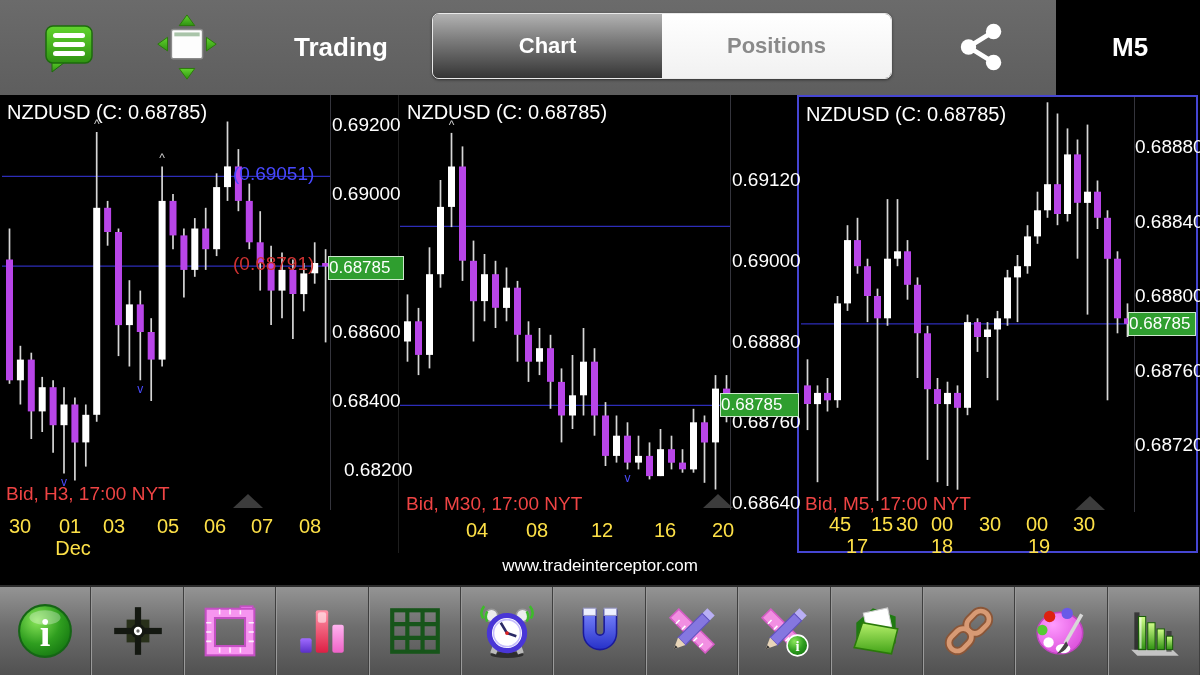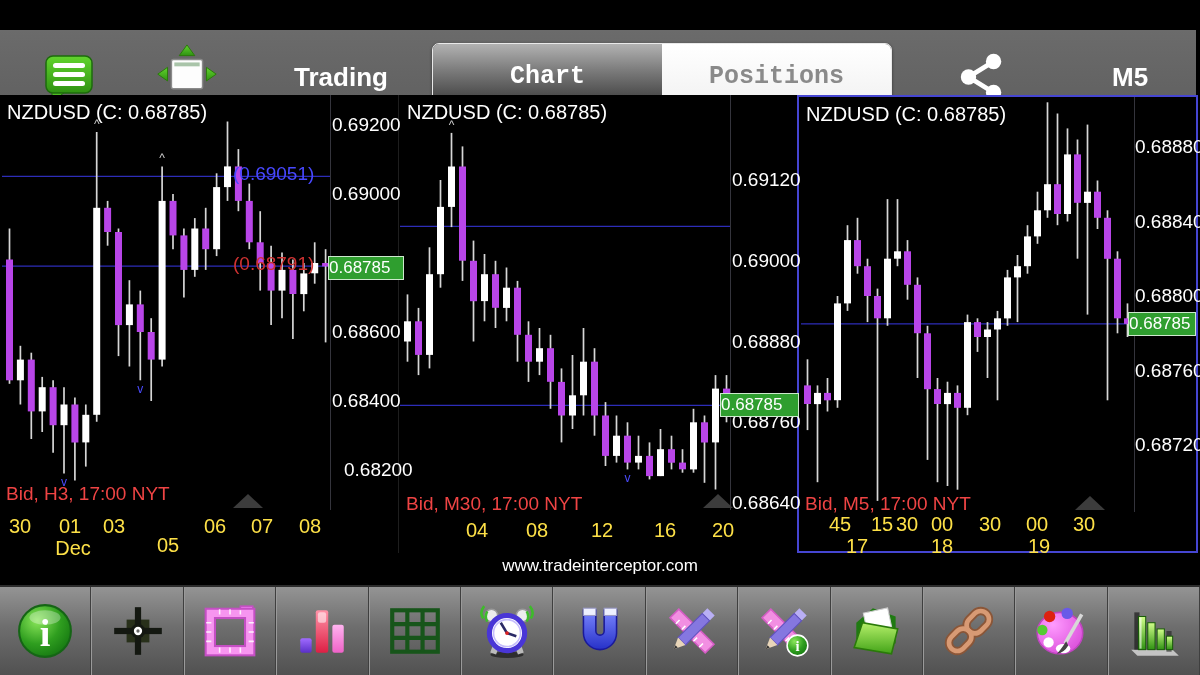--- a/index.html
+++ b/index.html
@@ -1,26 +1,26 @@
 <!DOCTYPE html>
 <html><head>
 <meta charset="utf-8">
 <style>
   html,body{margin:0;padding:0;background:#000;}
   #app{position:relative;width:1200px;height:675px;overflow:hidden;
        font-family:"Liberation Sans",sans-serif;background:#000;}
 
   
-  #topbar{position:absolute;left:0;top:0;width:1196px;height:95px;
-          background:linear-gradient(#6b6b6b,#5e5e5e);border-bottom:1px solid #454545;margin-top:30px;}
+  #topbar{position:absolute;left:0;top:0;width:1056px;height:95px;
+          background:linear-gradient(#6b6b6b,#5e5e5e);border-bottom:1px solid #454545;}
   .tb-icon{position:absolute;cursor:pointer;}
   #page-title{position:absolute;left:294px;top:32px;font-size:26px;font-weight:bold;color:#fff;}
   #tabgroup{position:absolute;left:432px;top:13px;width:458px;height:64px;border-radius:7px;
             overflow:hidden;border:1px solid #e9e9e9;box-shadow:0 1px 3px rgba(0,0,0,.5);display:flex;}
-  .tab{flex:1;display:flex;align-items:center;justify-content:center;font-size:25px;font-weight:bold;cursor:pointer;font-family:Liberation Mono, monospace;}
+  .tab{flex:1;display:flex;align-items:center;justify-content:center;font-size:22px;font-weight:bold;cursor:pointer;}
   .tab-chart{background:linear-gradient(#b2b2b2,#7d7d7d 40%,#353535);color:#fff;}
   .tab-positions{background:linear-gradient(#ffffff,#f1f1f1);color:#8a8a8a;}
   #tf-label{position:absolute;left:1112px;top:32px;font-size:26px;font-weight:bold;color:#fff;cursor:pointer;}
 
   
   #charts{position:absolute;left:0;top:95px;width:1200px;height:490px;background:#000;}
   .chart-panel{position:absolute;top:0;height:458px;box-sizing:border-box;}
   .chart-panel.selected{border:2px solid #4646d2;}
   .plot{position:absolute;top:0;display:block;border-right:1px solid #34343c;}
   .sym{position:absolute;left:7px;top:6px;font-size:20px;color:#fff;white-space:nowrap;z-index:3;}
@@ -206,21 +206,21 @@
           <div class="ytick" style="top: 226px; left: 332px;">0.68600</div>
           <div class="ytick" style="top: 295px; left: 332px;">0.68400</div>
           <div class="ytick" style="top: 364px; left: 332px; margin-left: 12px;">0.68200</div>
         </div>
       <div class="badge" style="top: 161.175px; left: 328px; width: 74px;">0.68785</div>
       <div class="bid" style="top: 388px;">Bid, H3, 17:00 NYT</div>
       <div class="xaxis">
           <div class="xtick" style="left: 20px; top: 420px;">30</div>
           <div class="xtick" style="left: 70px; top: 420px;">01</div>
           <div class="xtick" style="left: 114px; top: 420px;">03</div>
-          <div class="xtick" style="left: 168px; top: 420px; margin-top: 19px;">05</div>
+          <div class="xtick" style="left: 168px; top: 420px;">05</div>
           <div class="xtick" style="left: 215px; top: 420px;">06</div>
           <div class="xtick" style="left: 262px; top: 420px;">07</div>
           <div class="xtick" style="left: 310px; top: 420px;">08</div>
           <div class="xtick" style="left: 73px; top: 442px;">Dec</div>
         </div>
       <div class="handle" style="left: 233px;"></div>
     <div class="anno" style="top: 68.405px; left: 233px; color: rgb(72, 72, 255);">(0.69051)</div>
         <div class="anno" style="top: 158.105px; left: 233px; color: rgb(207, 50, 50);">(0.68791)</div>
       </div>
 

